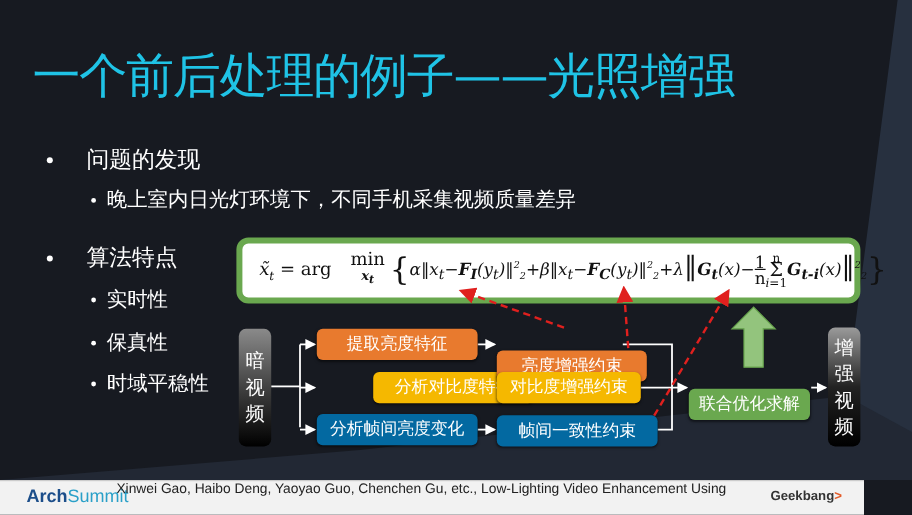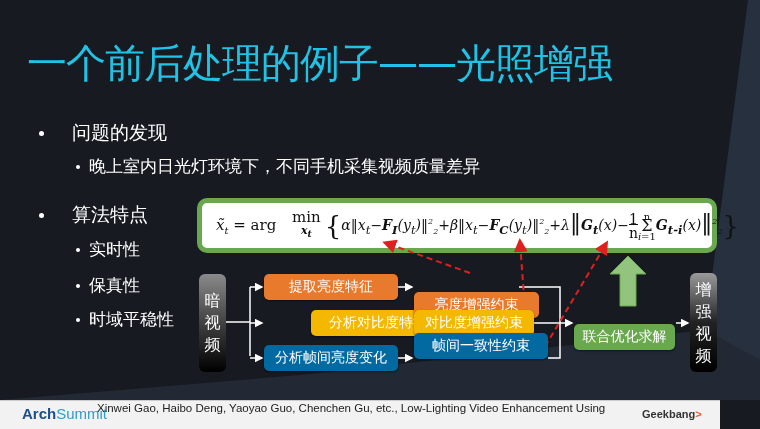--- a/index.html
+++ b/index.html
@@ -111,21 +111,21 @@
   <span>视</span>
   <span>频</span>
 </div>
 
 <div class="box orange" style="left:264px;top:274px;width:134px;">提取亮度特征</div>
 <div class="box yellow" style="left:264px;top:310px;width:134px;margin-left:47px;">分析对比度特征</div>
 <div class="box blue" style="left:264px;top:345px;width:134px;">分析帧间亮度变化</div>
 
 <div class="box orange" style="left:414px;top:292px;width:125px;">亮度增强约束</div>
 <div class="box yellow" style="left:414px;top:310px;width:120px;">对比度增强约束</div>
-<div class="box blue" style="left:414px;top:333px;width:134px;text-align:center;">帧间一致性约束</div>
+<div class="box blue" style="left:414px;top:346px;width:134px;text-align:center;">帧间一致性约束</div>
 
 <div class="box green" style="left:574px;top:324px;width:101px;">联合优化求解</div>
 
 <div class="vbox dark-out" style="left:690px;top:273px;height:99px;">
   <span>增</span>
   <span>强</span>
   <span>视</span>
   <span>频</span>
 </div>
 

